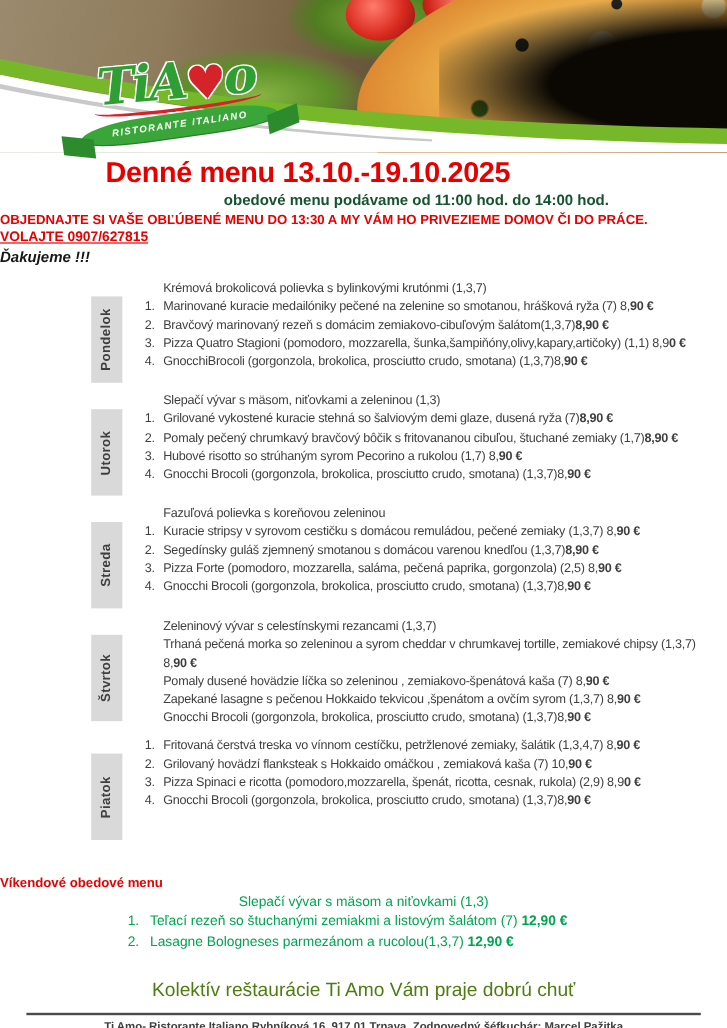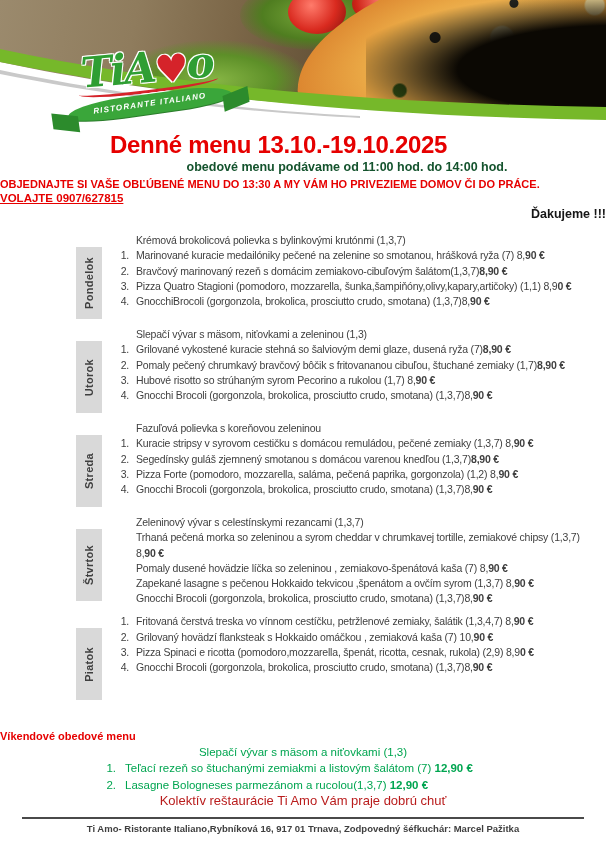--- a/index.html
+++ b/index.html
@@ -48,46 +48,46 @@
   .logo-underline{width:140px;height:10px;margin:-7px auto 0;
     border-bottom:3.5px solid #d5232a;border-radius:50%;transform:rotate(-2deg);}
   .ribbon{position:relative;margin:1px auto 0;width:158px;background:#3aa63a;color:#fff;
     font-size:8px;font-weight:bold;font-style:italic;letter-spacing:1.2px;
     padding:5px 4px 6px;border-radius:50% 50% 50% 50% / 90% 90% 60% 60%;
     transform:rotate(-3deg);box-shadow:0 1px 0 #2c7d2c;}
   .ribbon::before,.ribbon::after{content:"";position:absolute;top:9px;width:26px;height:16px;background:#2c8b2c;z-index:-1;}
   .ribbon::before{left:-16px;transform:skewY(14deg);}
   .ribbon::after{right:-16px;transform:skewY(-14deg);}
   
-  .title{margin-top:5px;padding-left:110px;color:#e60000;font-weight:bold;font-size:24px;line-height:1.05;letter-spacing:-.3px;}
+  .title{margin-top:5px;padding-left:88px;color:#e60000;font-weight:bold;font-size:24px;line-height:1.05;letter-spacing:-.3px;}
   .subtitle{margin-top:3px;margin-left:88px;text-align:center;font-weight:bold;font-size:12.5px;color:#14532d;}
   .cta1{margin-top:4px;text-align:left;color:#e60000;font-weight:bold;font-size:11px;}
   .cta2{margin-top:2px;color:#e60000;font-weight:bold;font-size:11.5px;text-decoration:underline;}
-  .thanks{margin-top:3px;text-align:right;color:#161616;font-weight:bold;font-size:12.5px;}
+  .thanks{margin-top:3px;text-align:left;color:#161616;font-weight:bold;font-size:12.5px;font-style:italic;}
   
   .menu{margin-top:12px;padding-left:76px;padding-right:8px;}
   .day{display:flex;margin-bottom:8px;}
   .day-label-box{width:26px;height:72px;margin-top:14px;flex-shrink:0;background:#d9d9d9;
     display:flex;align-items:center;justify-content:center;}
   .day-label-text{writing-mode:vertical-rl;transform:rotate(180deg);
     font-weight:bold;font-size:11px;color:#3f3f3f;letter-spacing:.3px;}
   .day-content{flex:1;padding-left:13px;}
   .soup-line{padding-left:21px;font-size:10.5px;line-height:15.2px;letter-spacing:-.2px;}
   .menu-item{display:flex;font-size:10.5px;line-height:15.2px;letter-spacing:-.2px;}
   .item-num{width:14px;text-align:right;margin-right:7px;flex-shrink:0;}
   .item-text{flex:1;}
   
   .weekend{margin-top:30px;}
   .weekend-title{text-align:left;color:#e60000;font-weight:bold;font-size:11px;}
   .weekend-soup{margin-top:4px;text-align:center;color:#00a550;font-size:11.5px;}
   .weekend-items{margin-top:2px;margin-left:104px;color:#00a550;}
   .weekend-items .menu-item{font-size:11.5px;line-height:16.5px;letter-spacing:0;}
   .weekend-items .item-num{width:12px;margin-right:9px;}
   
-  .closing{text-align:center;color:#b91c1c;font-size:13px;}
+  .closing{margin-top:24px;text-align:center;color:#4d7c0f;font-size:16px;}
   .rule{width:562px;margin:9px auto 0;border:none;border-top:2px solid #4a4a4a;}
   .footer-line1{margin-top:4px;text-align:center;font-weight:bold;font-size:9.5px;color:#3f3f3f;}
   b{font-weight:bold;}
 </style>
 </head>
 <body>
 
 <div class="banner">
   <div class="photo">
     <div class="herb herb1"></div>
@@ -191,21 +191,21 @@
           <span class="item-text"><span>Kuracie stripsy v syrovom cestičku s domácou remuládou, pečené zemiaky  (1,3,7) </span><span>8,</span><b>90 €</b></span>
         </div>
 
           <div class="menu-item">
           <span class="item-num">2.</span>
           <span class="item-text"><span>Segedínsky guláš zjemnený smotanou s domácou varenou knedľou (1,3,7)</span><span></span><b>8,90 €</b></span>
         </div>
 
           <div class="menu-item">
           <span class="item-num">3.</span>
-          <span class="item-text"><span>Pizza Forte (pomodoro, mozzarella, saláma, pečená paprika, gorgonzola) (1,2) </span><span>8,</span><b>90 €</b></span>
+          <span class="item-text"><span>Pizza Forte (pomodoro, mozzarella, saláma, pečená paprika, gorgonzola) (2,5) </span><span>8,</span><b>90 €</b></span>
         </div>
 
           <div class="menu-item">
           <span class="item-num">4.</span>
           <span class="item-text"><span>Gnocchi Brocoli (gorgonzola, brokolica, prosciutto crudo, smotana) (1,3,7)</span><span>8,</span><b>90 €</b></span>
         </div>
 
       </div>
     </section>
 

